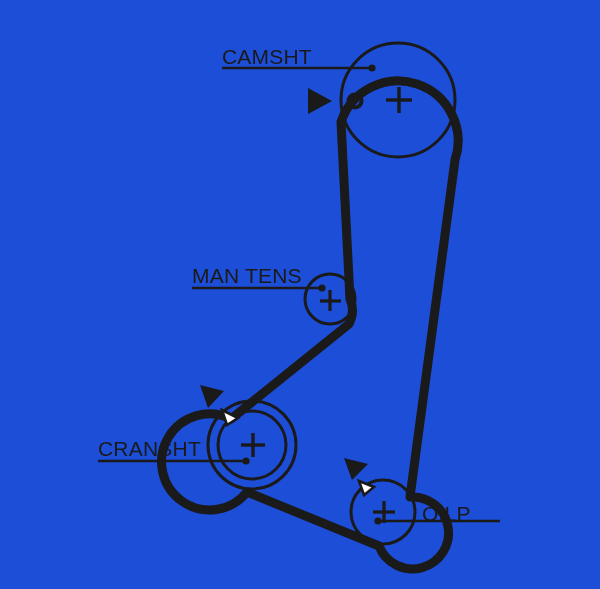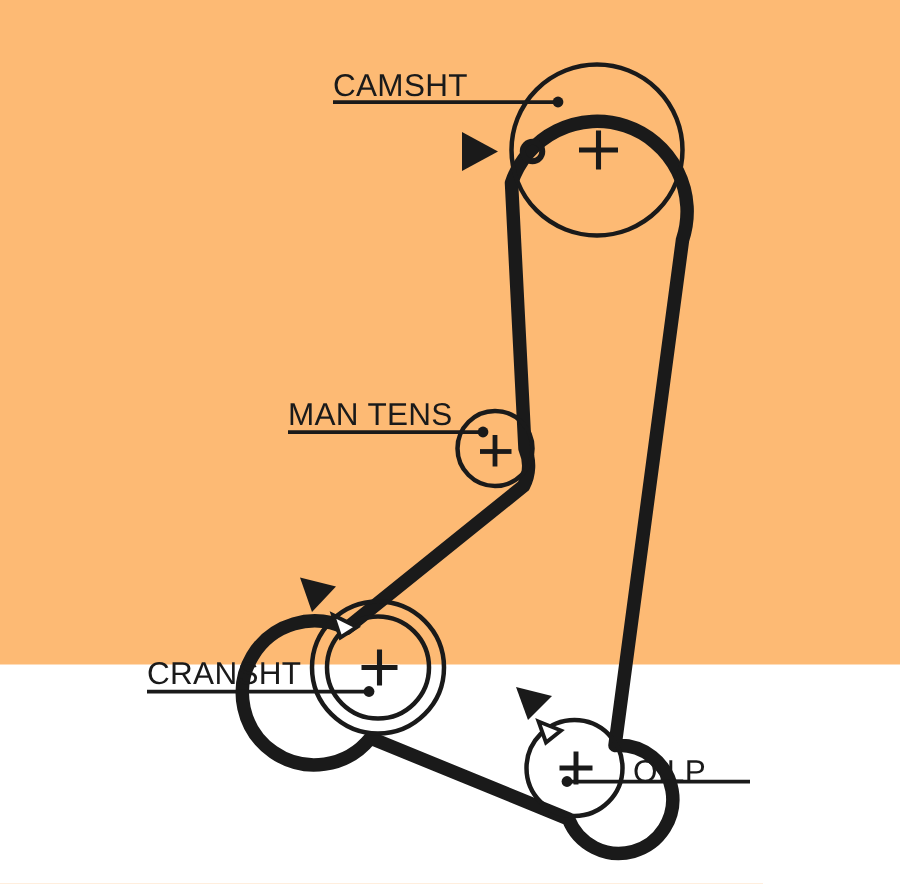--- a/index.html
+++ b/index.html
@@ -9,22 +9,22 @@
   }
   body {
     width: 600px;
     height: 589px;
     font-family: "Liberation Sans", sans-serif;
     overflow: hidden;
   }
   #diagram-root {
     position: relative;
     width: 600px;
-    height: 443px;
-    background: #fdba74;
+    height: 589px;
+    background: #1d4ed8;
   }
   #belt-diagram {
     display: block;
     width: 600px;
     height: 589px;
   }
   .label-text {
     font-family: "Liberation Sans", sans-serif;
     font-size: 21px;
     letter-spacing: 0.2px;

